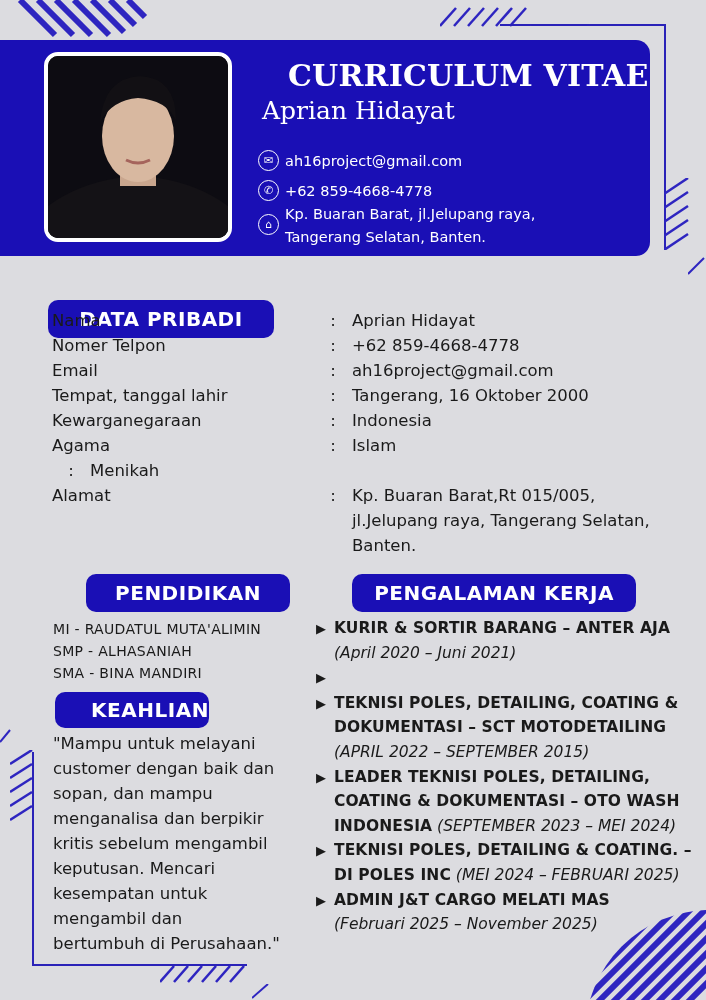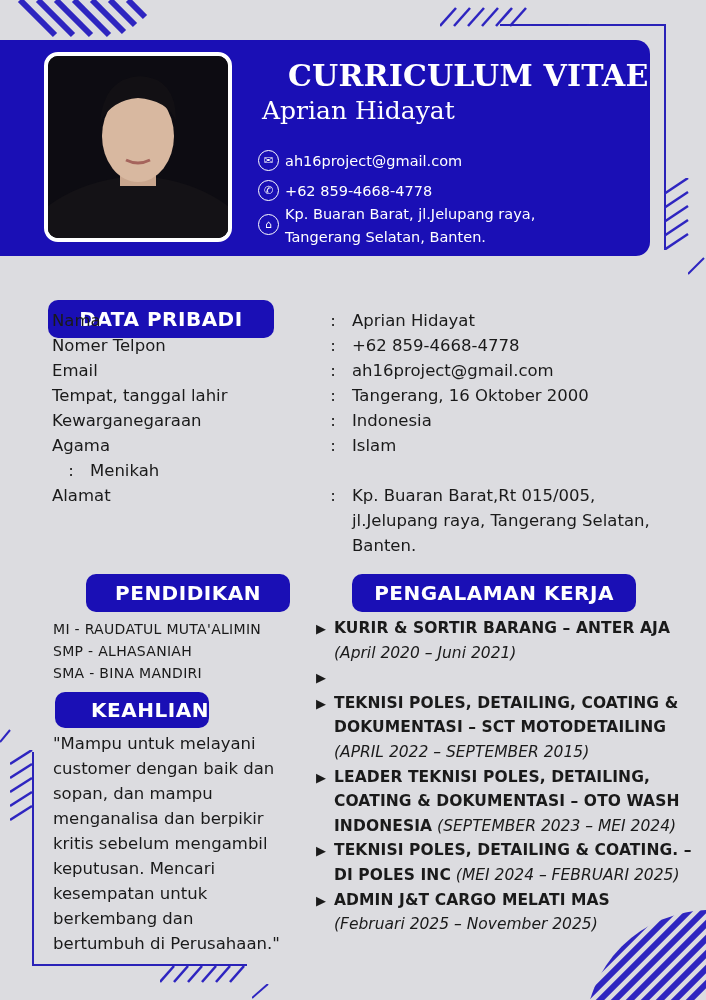--- a/index.html
+++ b/index.html
@@ -180,21 +180,21 @@
 
 <div class="section-pill" style="left:55px;top:692px;width:154px;height:36px;line-height:36px;font-size:20px;text-align:center;padding-left:36px;">KEAHLIAN</div>
 <div class="skills">
   <div>"Mampu untuk melayani</div>
   <div>customer dengan baik dan</div>
   <div>sopan, dan mampu</div>
   <div>menganalisa dan berpikir</div>
   <div>kritis sebelum mengambil</div>
   <div>keputusan. Mencari</div>
   <div>kesempatan untuk</div>
-  <div>berkembang dan</div>
+  <div>mengambil dan</div>
   <div>bertumbuh di Perusahaan."</div>
 </div>
 
 <svg class="deco" style="left:0;top:728px" width="12" height="16">
     <line x1="0" y1="14" x2="10" y2="2" stroke="#2e25c0" stroke-width="2"></line>
   </svg>
 <svg class="deco" style="left:10px;top:750px" width="24" height="74" viewBox="0 0 24 74">
   <g stroke="#2e25c0" stroke-width="2.5">
     <line x1="0" y1="14" x2="22" y2="0"></line>
       <line x1="0" y1="28" x2="22" y2="14"></line>

